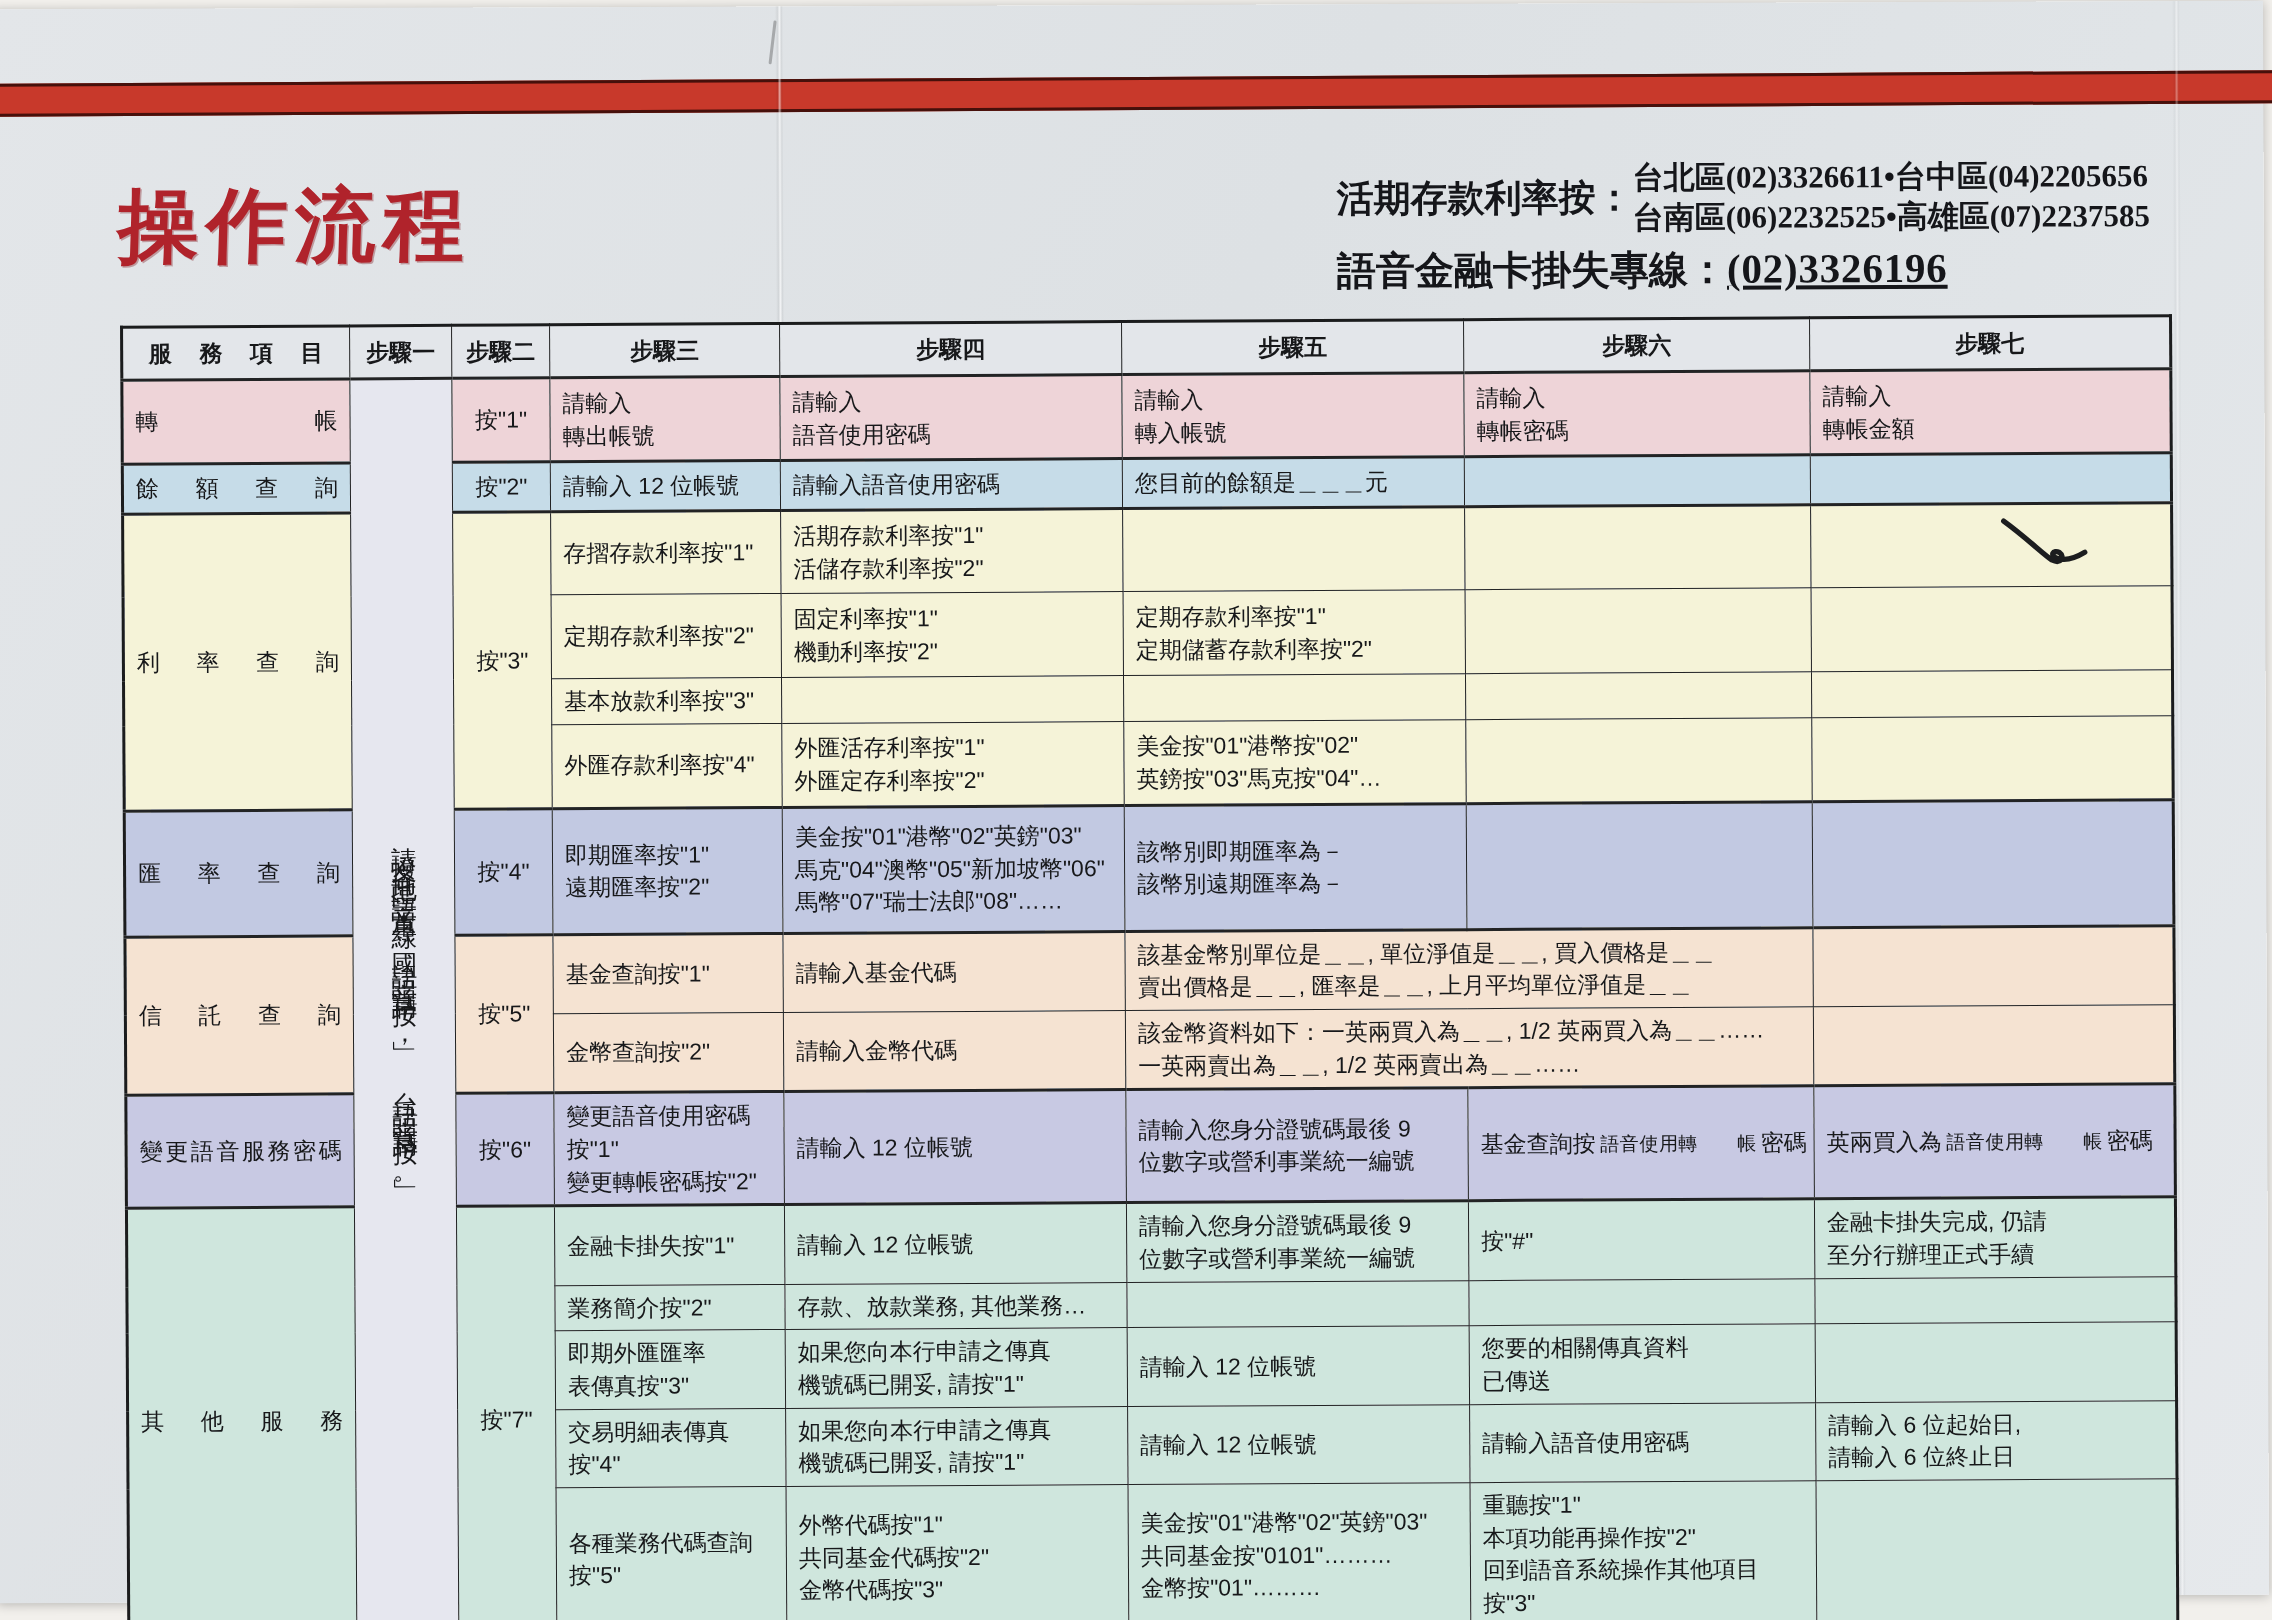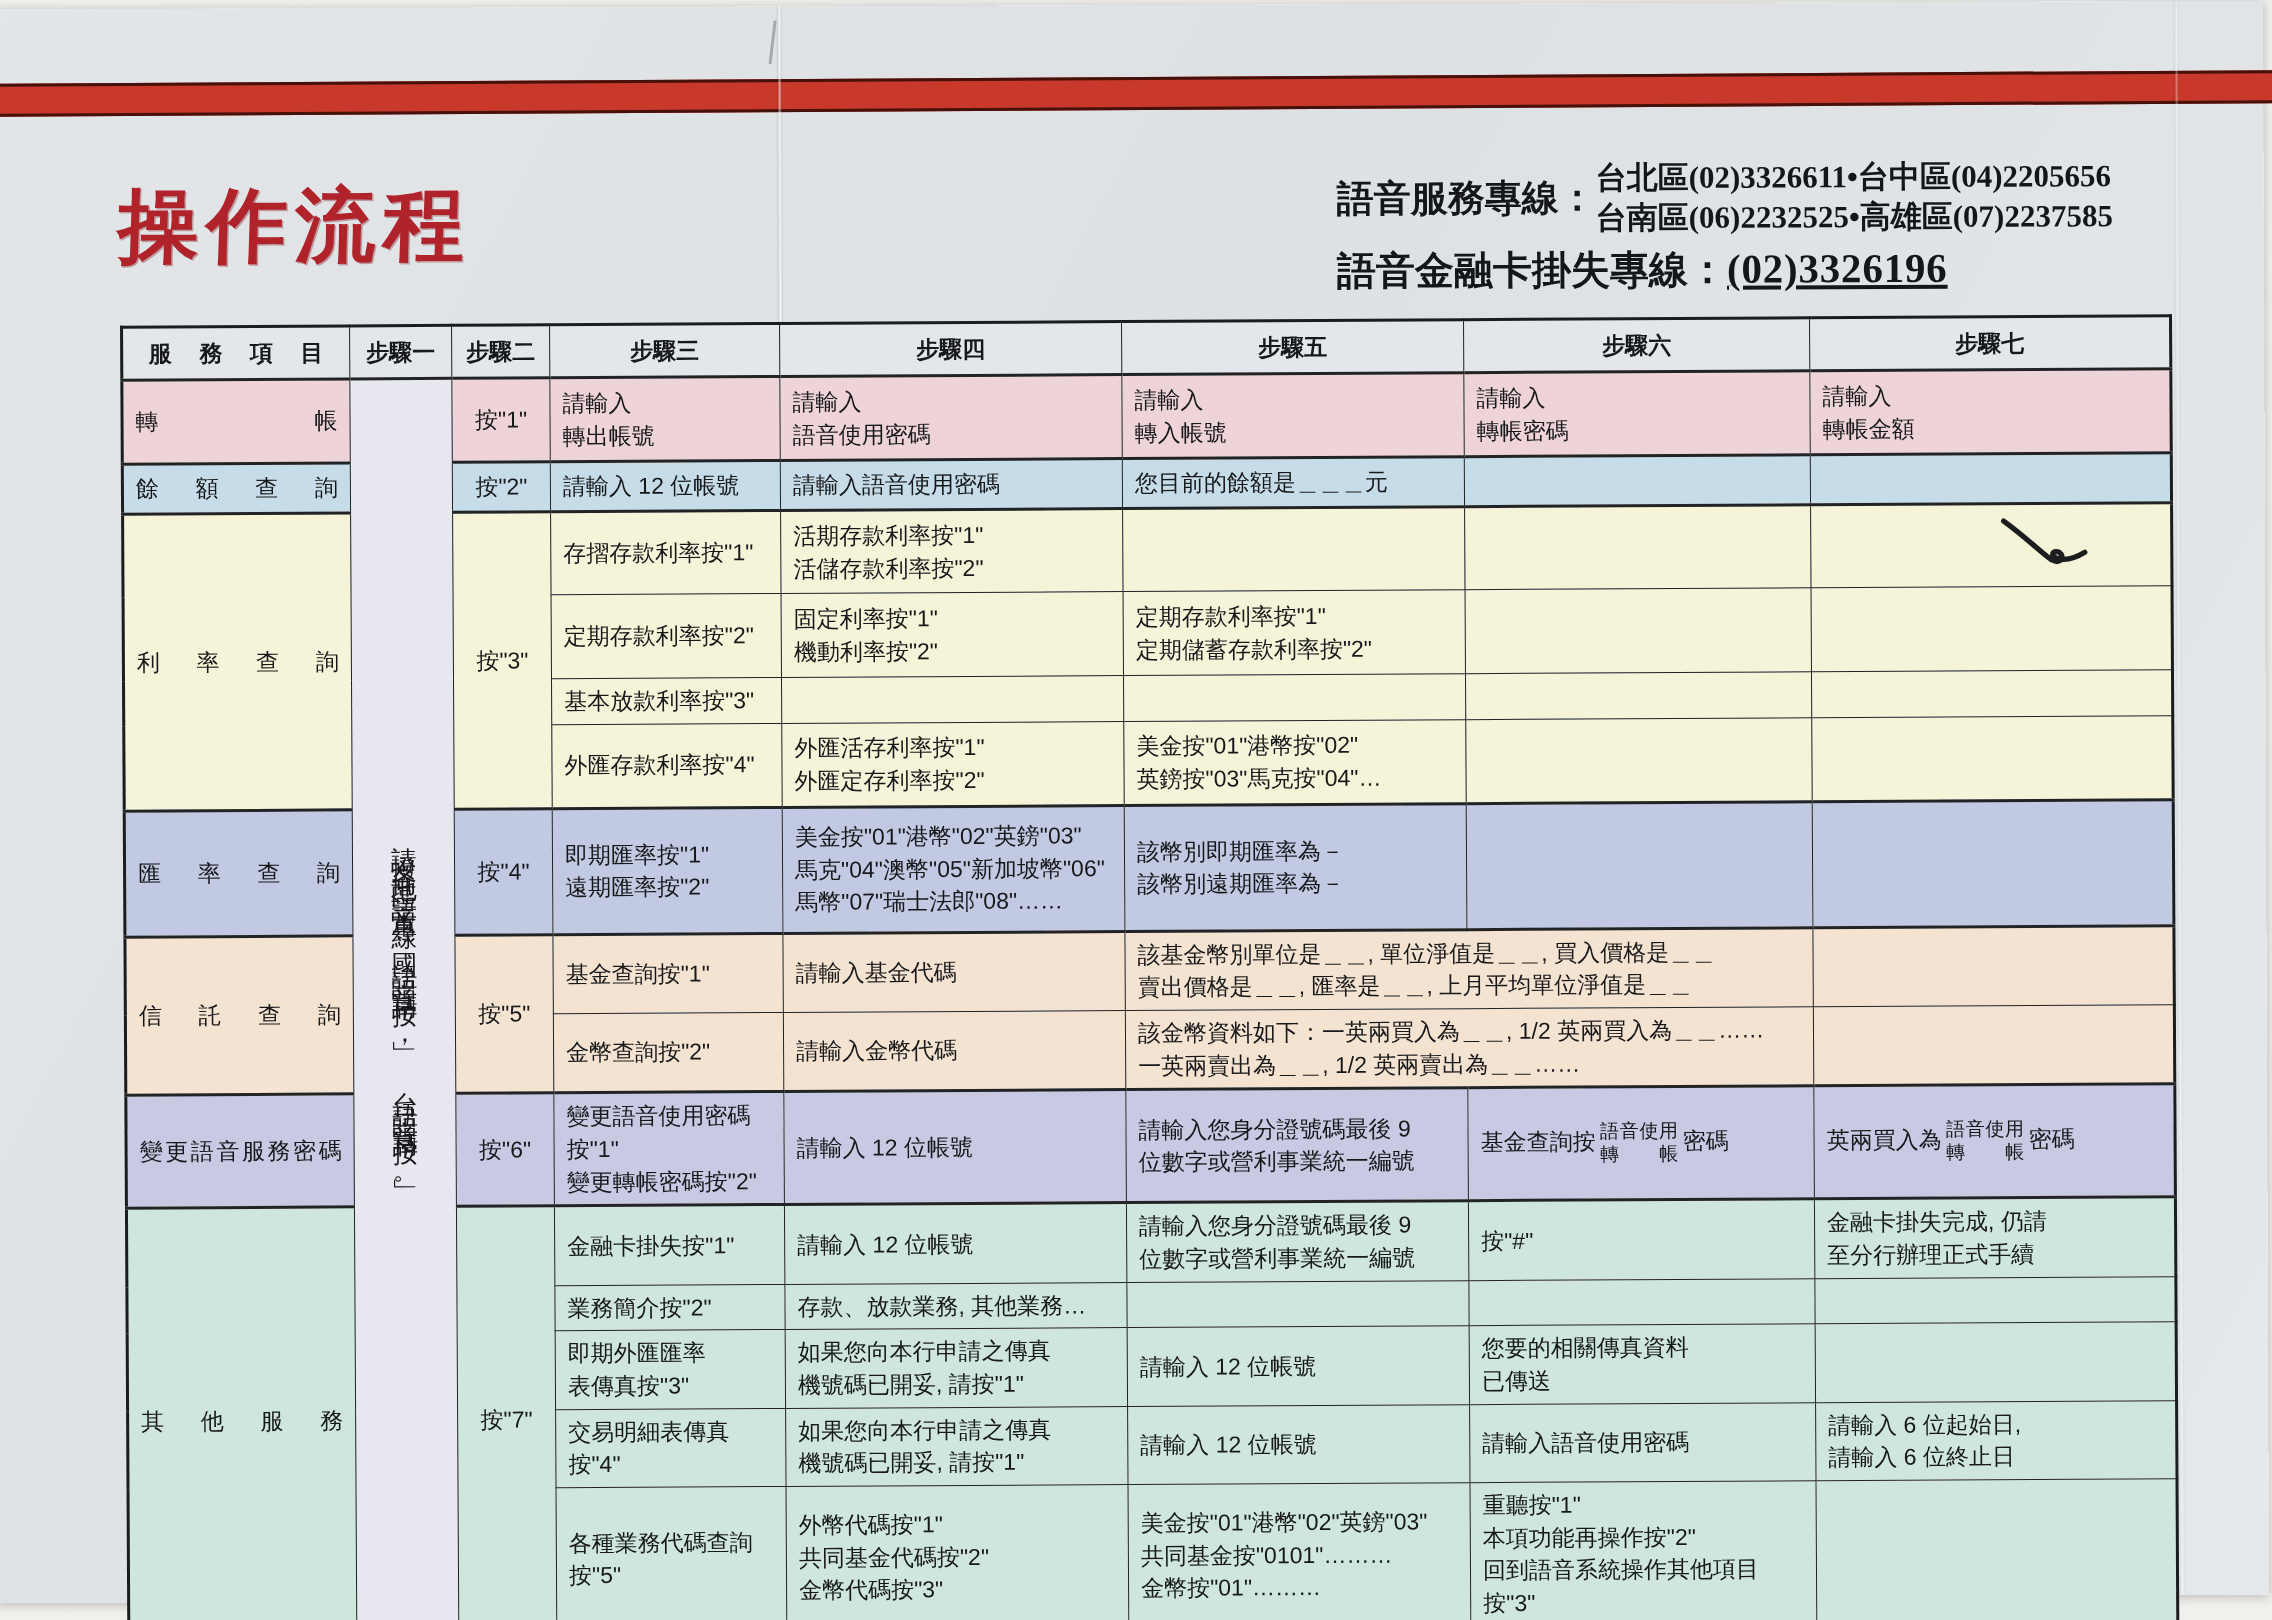--- a/index.html
+++ b/index.html
@@ -88,41 +88,41 @@
   .bg-blue  td{background:#c6dce8;}
   .bg-cream td{background:#f5f3d8;}
   .bg-peri  td{background:#c2c9e2;}
   .bg-peach td{background:#f5e3d2;}
   .bg-lav   td{background:#c8c9e3;}
   .bg-mint  td{background:#cfe6dd;}
   .bg-pink td.step1col,.bg-blue td.step1col,.bg-cream td.step1col,.bg-peri td.step1col,
   .bg-peach td.step1col,.bg-lav td.step1col,.bg-mint td.step1col{background:#e6e7ef;}
 
   .stack{
-    display:inline-flex;flex-direction:column;
+    display:inline-flex;
     vertical-align:middle;margin:0 4.5px;
     font-size:19px;line-height:1.2;text-align:justify;
   }
   .stack span{text-align-last:justify;min-width:78px;}
   .checkmark{position:absolute;left:2003px;top:509px;}
 </style>
 </head>
 <body>
 
 <div class="paper">
   <div class="red-stripe"></div>
   <div class="notch"></div>
   <div class="crease crease-1"></div>
   <div class="crease crease-2"></div>
 
   <h1 class="page-title">操作流程</h1>
 
   <div class="hotlines">
     <div class="hotline-row1">
-      <span class="hotline-label">語音服務專線：</span>
+      <span class="hotline-label">活期存款利率按：</span>
       <span class="hotline-numbers">
         <span>台北區(02)3326611•台中區(04)2205656</span>
         <span>台南區(06)2232525•高雄區(07)2237585</span>
       </span>
     </div>
     <div class="hotline-row2">
       <span>語音金融卡掛失專線：</span><span class="card-loss-number">(02)3326196</span>
     </div>
   </div>
 

